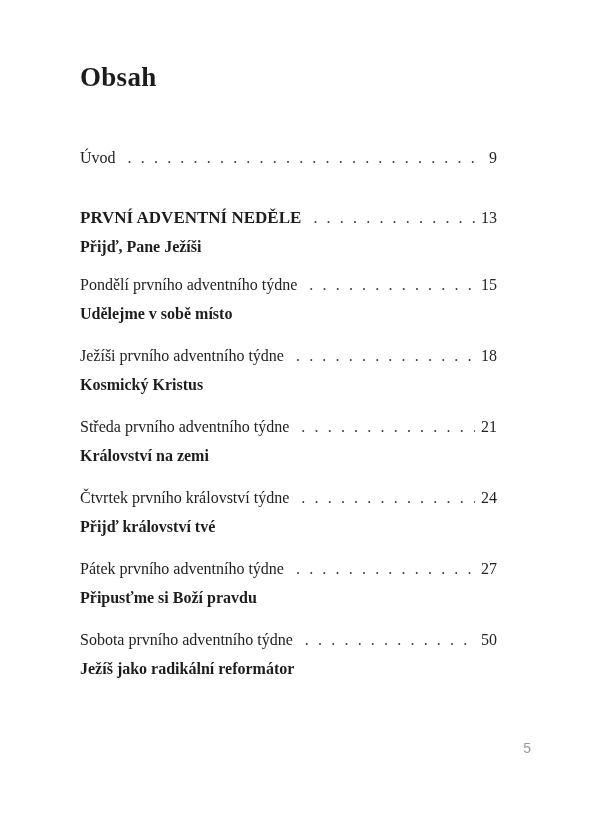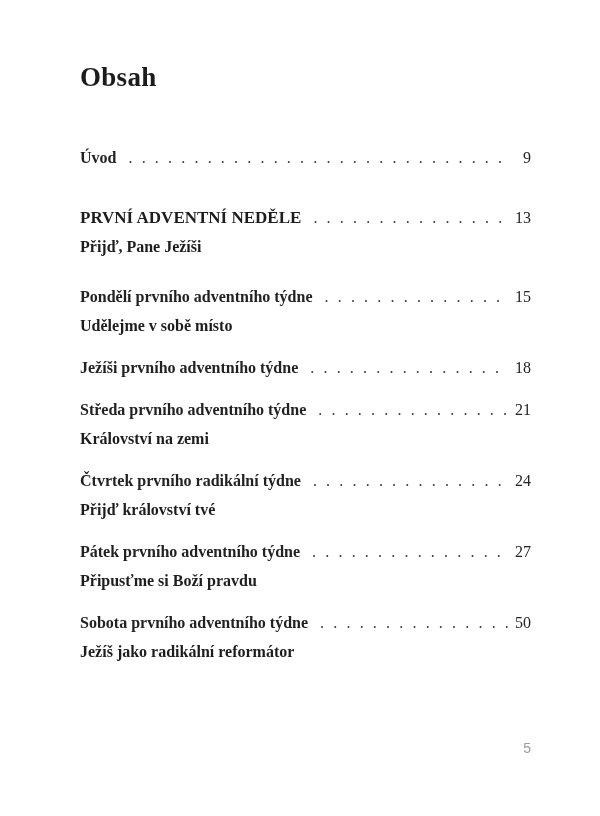--- a/index.html
+++ b/index.html
@@ -9,38 +9,37 @@
   }
   body {
     width: 600px;
     height: 816px;
     position: relative;
     font-family: "Liberation Serif", "DejaVu Serif", serif;
     color: #222222;
     overflow: hidden;
   }
   .page {
-    padding: 0 69px 0 80px;
+    padding: 0 103px 0 80px;
   }
   h1.title {
     font-size: 27px;
     line-height: 31px;
     font-weight: 700;
     color: #1c1c1c;
     margin: 62px 0 0 0;
     letter-spacing: 0.3px;
   }
   .row {
     display: flex;
     font-size: 16px;
     line-height: 22px;
   }
   .label {
     white-space: nowrap;
-    font-weight: bold;
   }
   .dots {
     flex: 1 1 auto;
     min-width: 0;
     overflow: hidden;
     white-space: nowrap;
     letter-spacing: 2.6px;
     padding-left: 12px;
     padding-right: 6px;
     color: #3c3c3c;
@@ -67,21 +66,21 @@
     font-size: 16px;
     line-height: 22px;
     font-weight: 700;
     color: #1d1d1d;
     margin-top: 7px;
   }
   .entry {
     margin-top: 20px;
   }
   .entry.first {
-    margin-top: 28px;
+    margin-top: 16px;
   }
   .folio {
     position: absolute;
     top: 740px;
     right: 69px;
     font-family: "Liberation Sans", "DejaVu Sans", sans-serif;
     font-size: 14px;
     color: #9b9b9b;
   }
 </style>
@@ -117,34 +116,35 @@
       </div>
       <div class="subtitle">Udělejme v sobě místo</div>
     </div>
 
     <div class="entry">
       <div class="row">
         <span class="label">Ježíši prvního adventního týdne</span>
         <span class="dots">. . . . . . . . . . . . . . . . . . . . . . . . . . . . . . . . . . . . . . . . . . . . . .</span>
         <span class="pagenum">18</span>
       </div>
+      <div class="subtitle">Kosmický Kristus</div>
     </div>
 
     <div class="entry">
       <div class="row">
         <span class="label">Středa prvního adventního týdne</span>
         <span class="dots">. . . . . . . . . . . . . . . . . . . . . . . . . . . . . . . . . . . . . . . . . . . . . .</span>
         <span class="pagenum">21</span>
       </div>
       <div class="subtitle">Království na zemi</div>
     </div>
 
     <div class="entry">
       <div class="row">
-        <span class="label">Čtvrtek prvního radikální týdne</span>
+        <span class="label">Čtvrtek prvního království týdne</span>
         <span class="dots">. . . . . . . . . . . . . . . . . . . . . . . . . . . . . . . . . . . . . . . . . . . . . .</span>
         <span class="pagenum">24</span>
       </div>
       <div class="subtitle">Přijď království tvé</div>
     </div>
 
     <div class="entry">
       <div class="row">
         <span class="label">Pátek prvního adventního týdne</span>
         <span class="dots">. . . . . . . . . . . . . . . . . . . . . . . . . . . . . . . . . . . . . . . . . . . . . .</span>

